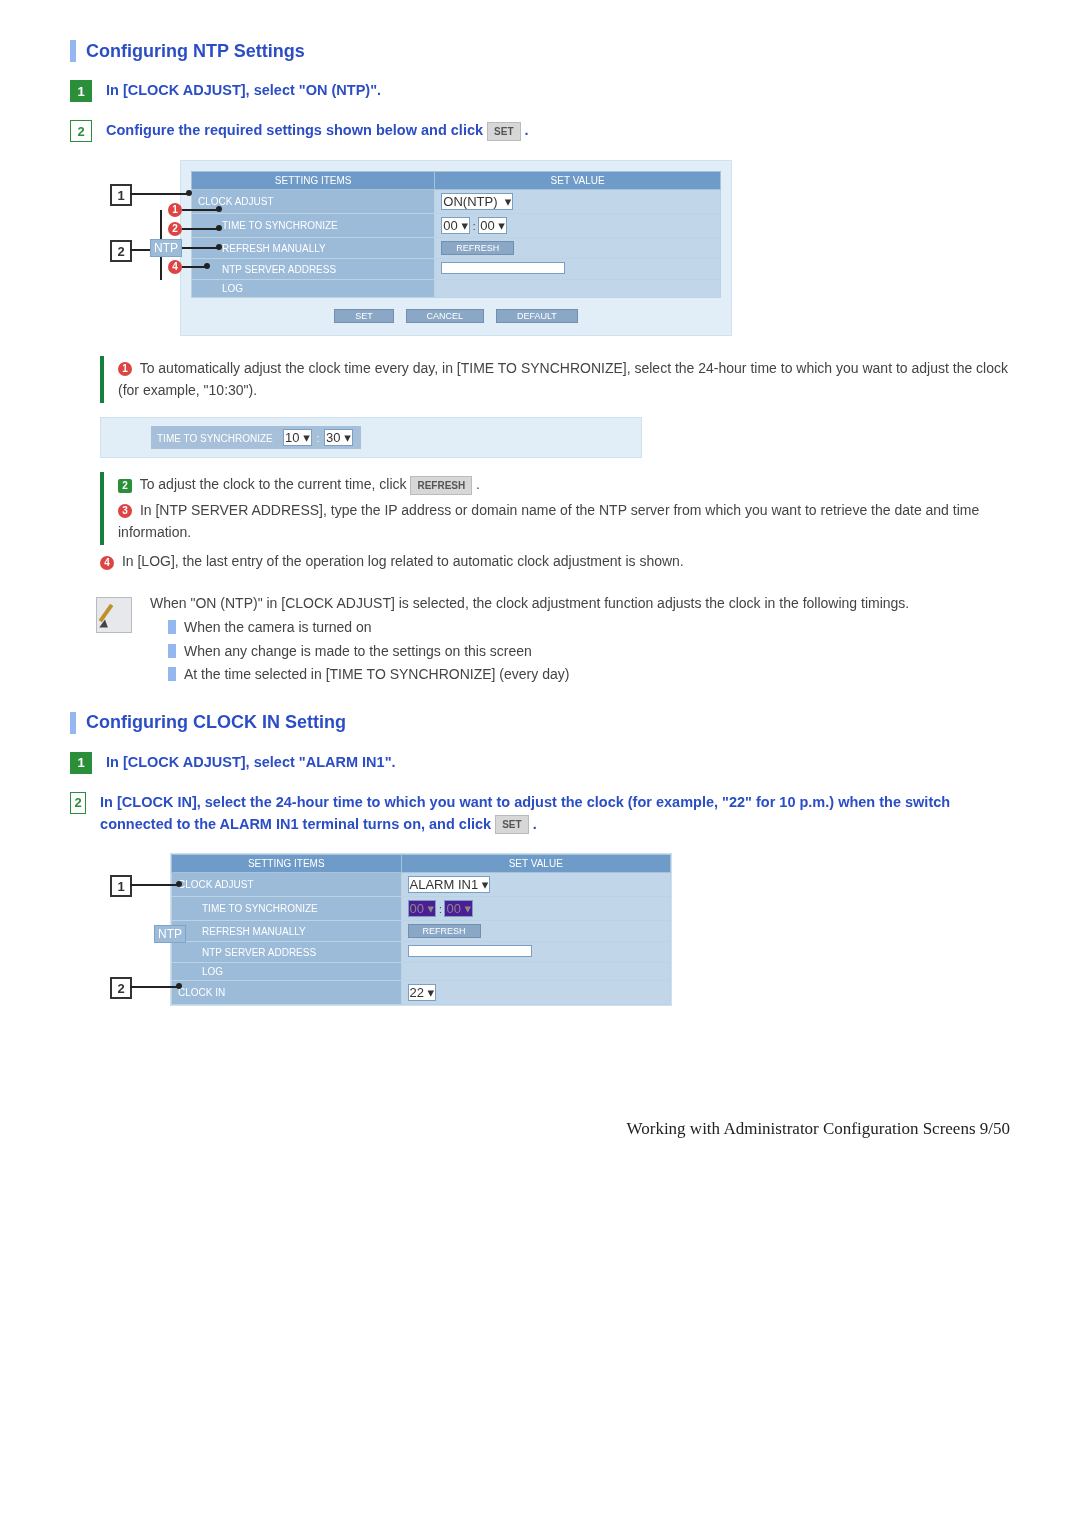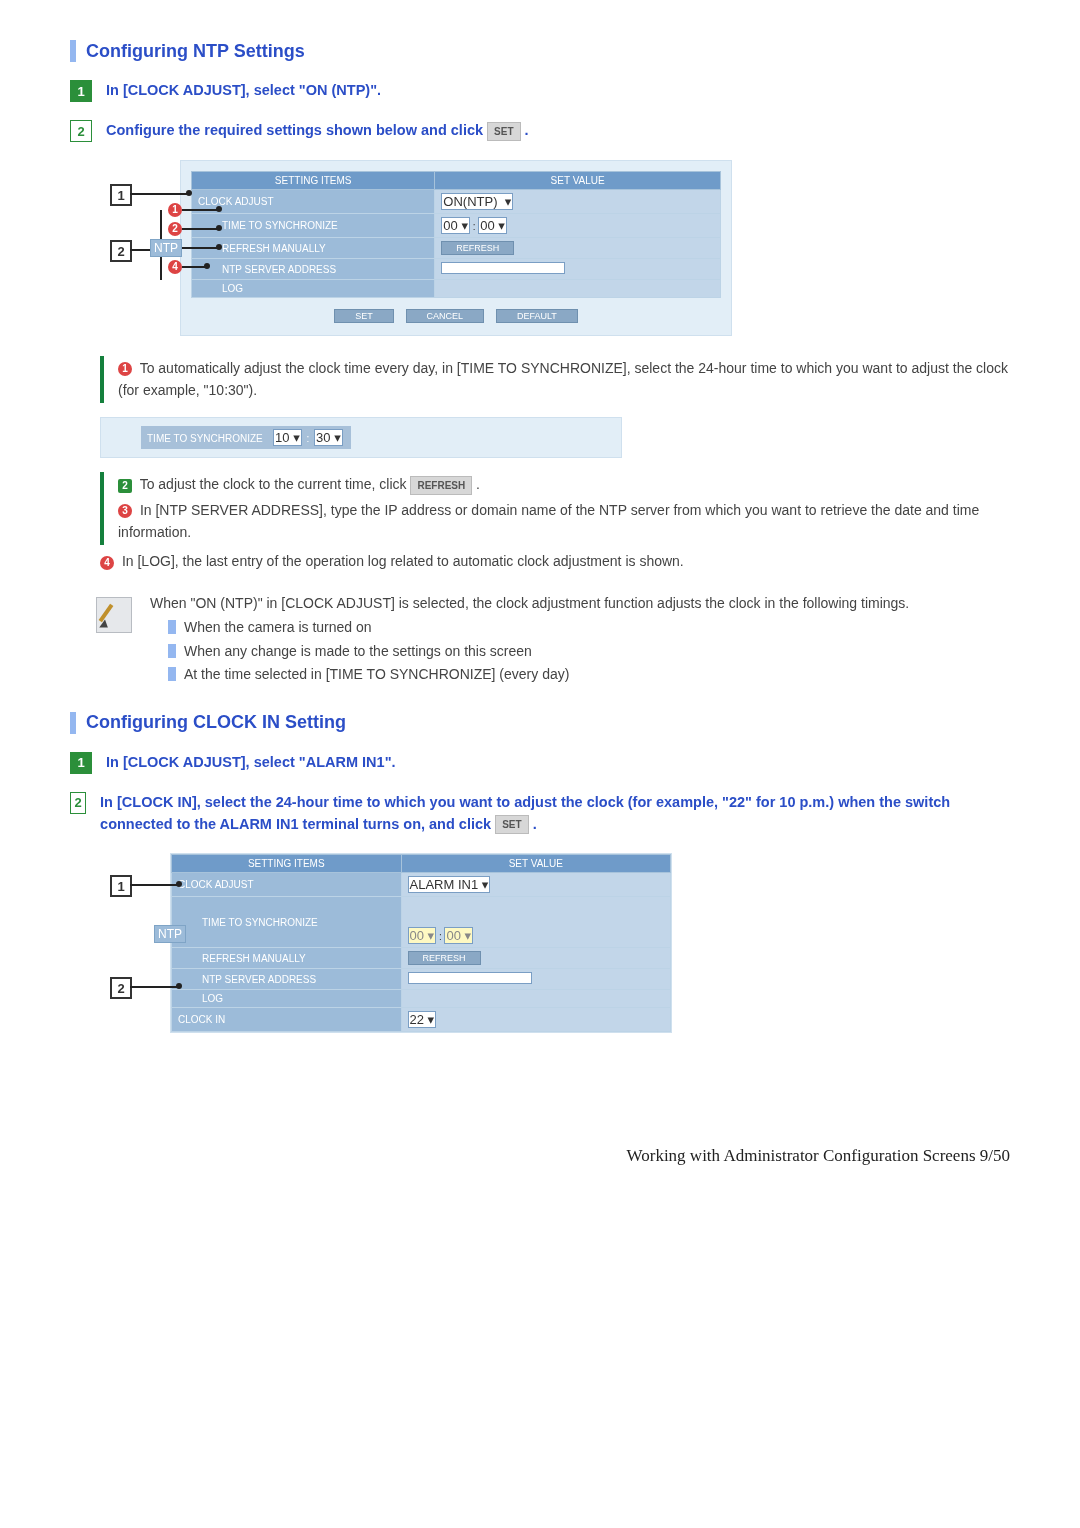--- a/index.html
+++ b/index.html
@@ -104,23 +104,22 @@
   }
   .sel {
     font-size: 13px;
     background: #fff;
     border: 1px solid #7a9ec4;
     padding: 0 1px;
     color: #333;
     display: inline-block;
   }
   .sel.dis {
-    background: #fef9c3;
+    background: #4c1d95;
     color: #888;
-    margin-top: 27px;
   }
   .mini-btn {
     font-size: 9px;
     background: #8aa8c5;
     color: #fff;
     padding: 1px 14px;
     border: 1px solid #6f90af;
     display: inline-block;
   }
   .btn-row {
@@ -194,21 +193,21 @@
     display:inline-block;
     padding:3px 6px;
     font-size:10px;
     color:#fff;
     margin:2px 0 2px 40px;
   }
   .timestrip .sel { margin:0 2px; }
   .timestrip-wrap {
     background:#e2eef7;
     border:1px solid #cfe0ee;
-    padding:6px 0;
+    padding:6px 10px;
     margin:6px 0 14px 30px;
     width:520px;
   }
 
   
   .note {
     display:flex;
     margin: 18px 0 10px 26px;
   }
   .note-icon {

